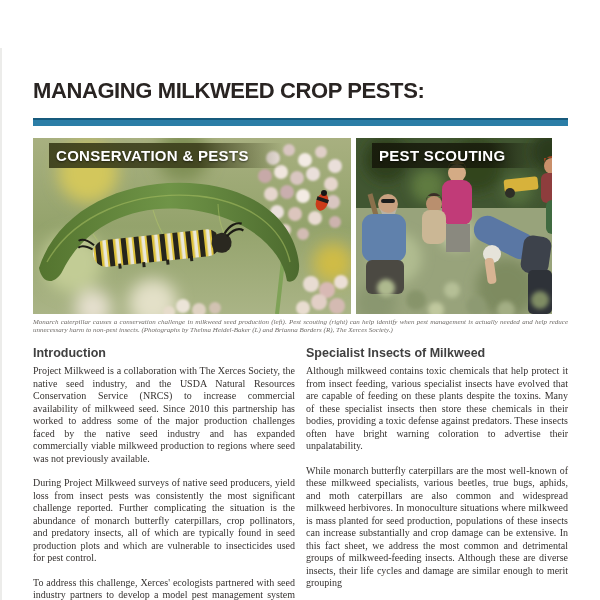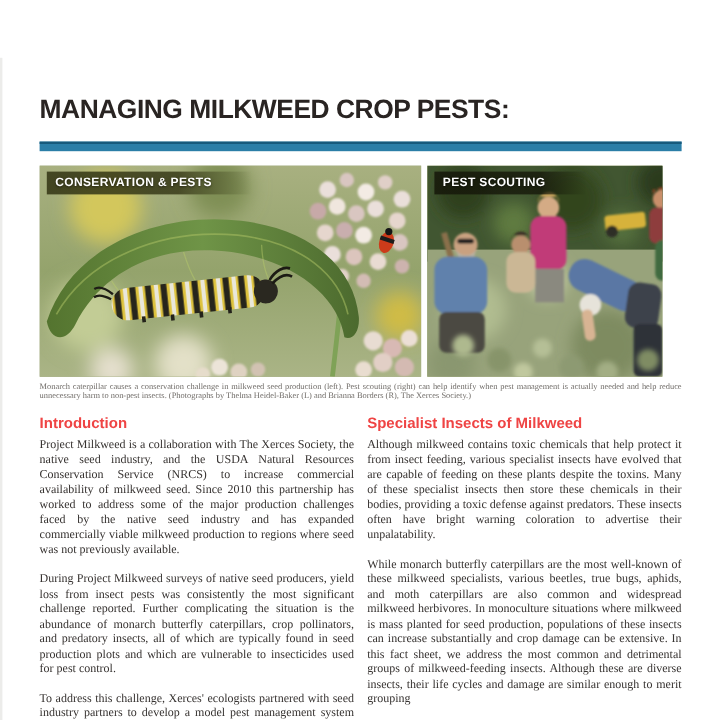--- a/index.html
+++ b/index.html
@@ -14,36 +14,37 @@
     font-weight:700;font-size:22px;line-height:30px;letter-spacing:-0.4px;
     color:#292422;
   }
   .title-rule{margin-top:12px;height:6px;background:#2b7ea7;border-top:2px solid #175a7c;}
   .photo-row{margin-top:12px;display:flex;gap:5px;}
   .photo{position:relative;height:176px;overflow:hidden;background:#9aa374;}
   .photo.left{width:318px;}
   .photo.right{width:196px;}
   .photo svg{display:block;}
   .photo-banner{
-    position:absolute;top:5px;left:6px;color:#fff;
-    font-family:"Liberation Sans",sans-serif;font-weight:700;font-size:10px;
+    position:absolute;top:5px;left:16px;color:#fff;
+    font-family:"Liberation Sans",sans-serif;font-weight:700;font-size:15px;
     letter-spacing:0.3px;padding:4px 34px 4px 7px;white-space:nowrap;
     text-shadow:0 1px 2px rgba(0,0,0,.55);
   }
   .photo.left .photo-banner{background:linear-gradient(90deg,rgba(56,58,24,.9) 0%,rgba(56,58,24,.85) 64%,rgba(56,58,24,0) 100%);}
   .photo.right .photo-banner{background:linear-gradient(90deg,rgba(22,24,10,.88) 0%,rgba(22,24,10,.8) 70%,rgba(22,24,10,0) 100%);}
   .caption{
     margin-top:4px;font-size:7px;line-height:8px;color:#6f6b67;
     text-align:justify;
+    font-style:italic;
   }
   .columns{margin-top:12px;display:flex;gap:11px;}
   .col{width:262px;}
   .col h2{
     margin:0 0 4px 0;font-family:"Liberation Sans",sans-serif;
-    font-weight:700;font-size:12.5px;line-height:15px;color:#ef4444;
+    font-weight:700;font-size:12.5px;line-height:15px;color:#404040;
   }
   .col p{
     margin:0 0 12px 0;font-size:10px;line-height:12.5px;
     text-align:justify;color:#363230;
   }
   .info-box{
     margin-top:6px;height:70px;background:#d6e4ee;border:1px solid #a3bac8;
     border-radius:2px;padding:7px;display:flex;align-items:flex-start;box-sizing:border-box;
   }
   .info-thumb{

